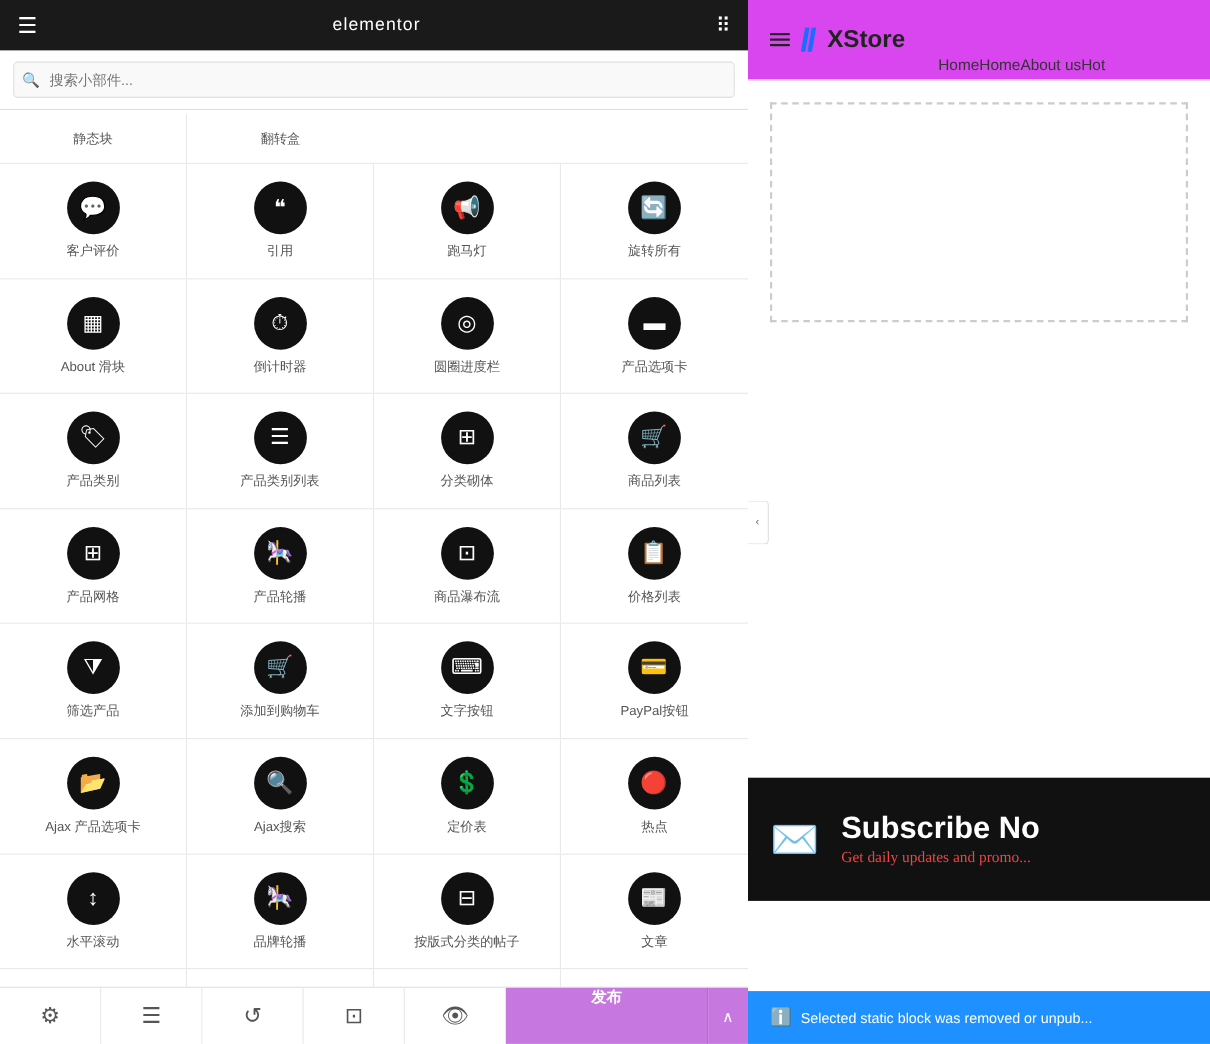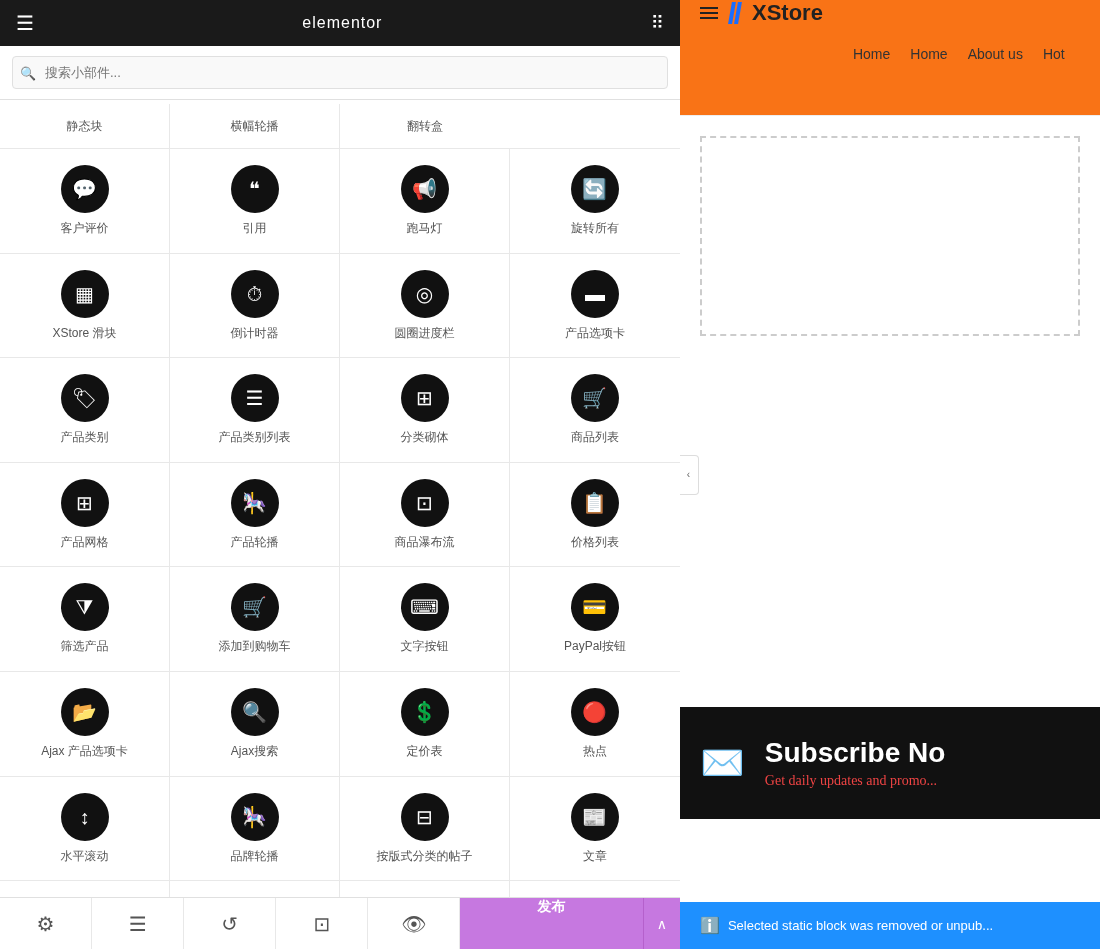--- a/index.html
+++ b/index.html
@@ -180,38 +180,37 @@
     
     #preview-content {
       width: 100%;
       height: 100%;
       background: #fff;
       position: relative;
     }
 
     
     #preview-nav {
-      background: #f97316;
-      height: 116px;
-      display: flex;
-      align-items: flex-start;
+      background: #d946ef;
+      height: 73px;
+      display: flex;
+      align-items: center;
       padding: 0 20px;
       border-bottom: 1px solid #eee;
       position: relative;
       z-index: 2;
     }
     .nav-logo-area {
       display: flex;
       align-items: center;
       gap: 8px;
       margin-right: 30px;
     }
     .nav-links {
       display: flex;
-      gap: 20px;
       font-size: 14px;
       color: #333;
       margin-top: 46px;
     }
     .nav-links a {
       text-decoration: none;
       color: #333;
       font-weight: 500;
     }
 
@@ -316,23 +315,20 @@
     </div>
   </div>
 
   <div id="widget-grid">
 
     <div class="static-row">
       <div class="static-item">
         <span>静态块</span>
       </div>
       <div class="static-item">
-        <span>横幅轮播</span>
-      </div>
-      <div class="static-item">
         <span>翻转盒</span>
       </div>
     </div>
 
     <div id="widget-rows-container">
         <div class="widget-row">
           <div class="widget-item">
             <div class="widget-icon">
               <span class="w-icon">💬</span>
             </div>
@@ -355,21 +351,21 @@
               <span class="w-icon">🔄</span>
             </div>
             <span class="widget-label">旋转所有</span>
           </div>
         </div>
         <div class="widget-row">
           <div class="widget-item">
             <div class="widget-icon">
               <span class="w-icon">▦</span>
             </div>
-            <span class="widget-label">XStore 滑块</span>
+            <span class="widget-label">About 滑块</span>
           </div>
           <div class="widget-item">
             <div class="widget-icon">
               <span class="w-icon">⏱</span>
             </div>
             <span class="widget-label">倒计时器</span>
           </div>
           <div class="widget-item">
             <div class="widget-icon">
               <span class="w-icon">◎</span>

